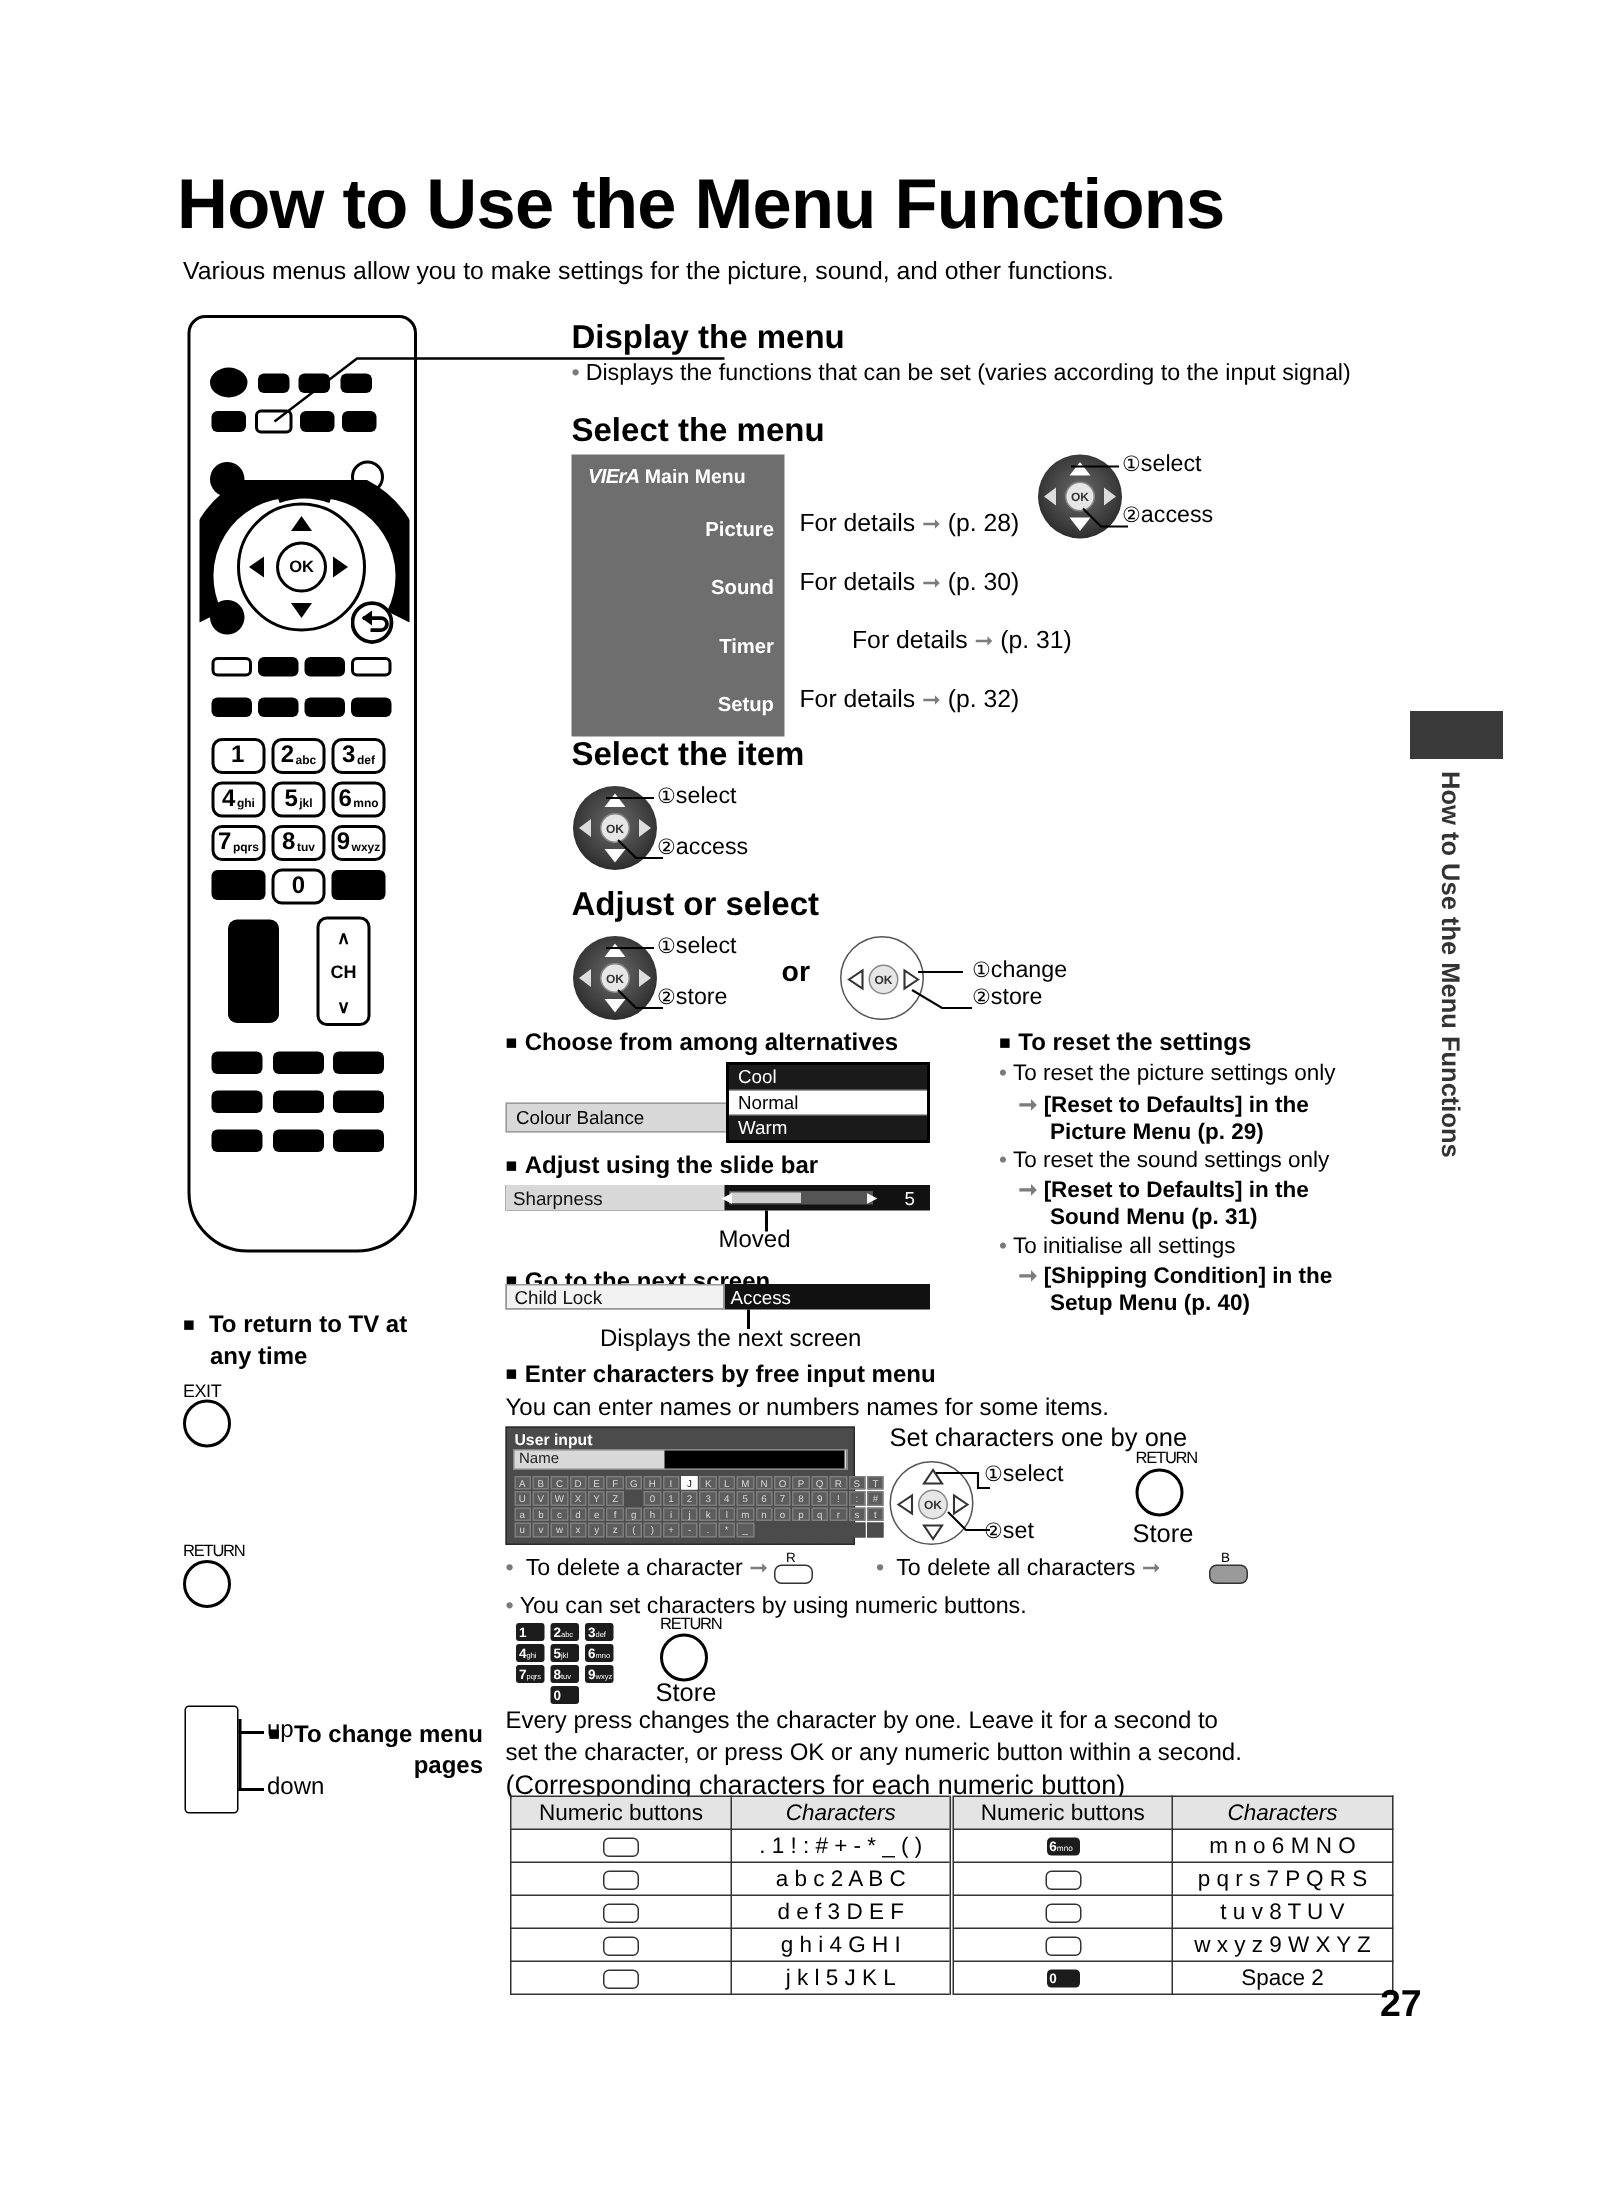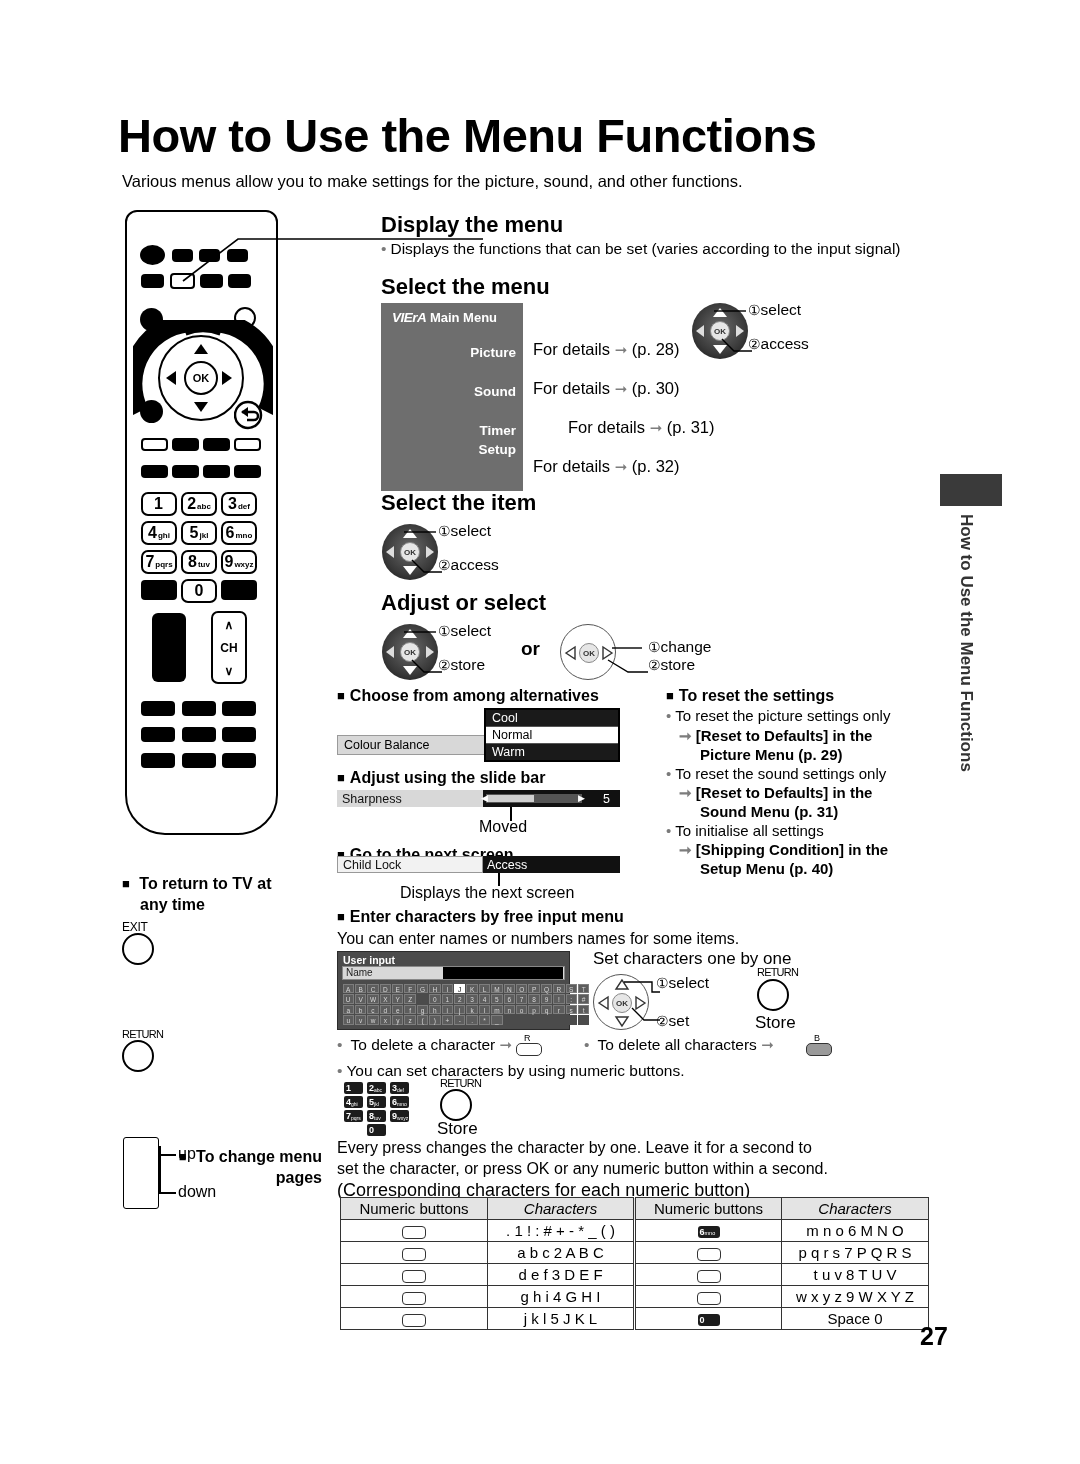--- a/index.html
+++ b/index.html
@@ -382,21 +382,21 @@
 
   <div class="menu-panel"></div>
   <div class="menu-brand">
     <span class="viera">VIErA</span>
     <span>Main Menu</span>
   </div>
 
   <div class="menu-item" style="left:381px;top:345px;">Picture</div>
   <div class="menu-item" style="left:381px;top:384px;">Sound</div>
   <div class="menu-item" style="left:381px;top:423px;">Timer</div>
-  <div class="menu-item" style="left:381px;top:442px;">Setup</div>
+  <div class="menu-item" style="left:381px;top:462px;">Setup</div>
 
   <div class="menu-detail" style="left:533px;top:340px;">
     <span>For details</span>
     <span class="arrow-g">➞</span>
     <span>(p. 28)</span>
   </div>
   <div class="menu-detail" style="left:533px;top:379px;">
     <span>For details</span>
     <span class="arrow-g">➞</span>
     <span>(p. 30)</span>
@@ -727,20 +727,20 @@
         <tr>
           <td><span class="keycap"></span></td>
           <td>g h i 4 G H I</td>
           <td class="divider"><span class="keycap"></span></td>
           <td>w x y z 9 W X Y Z</td>
         </tr>
         <tr>
           <td><span class="keycap"></span></td>
           <td>j k l 5 J K L</td>
           <td class="divider"><span class="keycap-dark">0</span></td>
-          <td>Space 0</td>
+          <td>Space 2</td>
         </tr>
       </tbody>
   </table>
 
   <div class="page-num">27</div>
 
 </div>
 
 </body></html>

